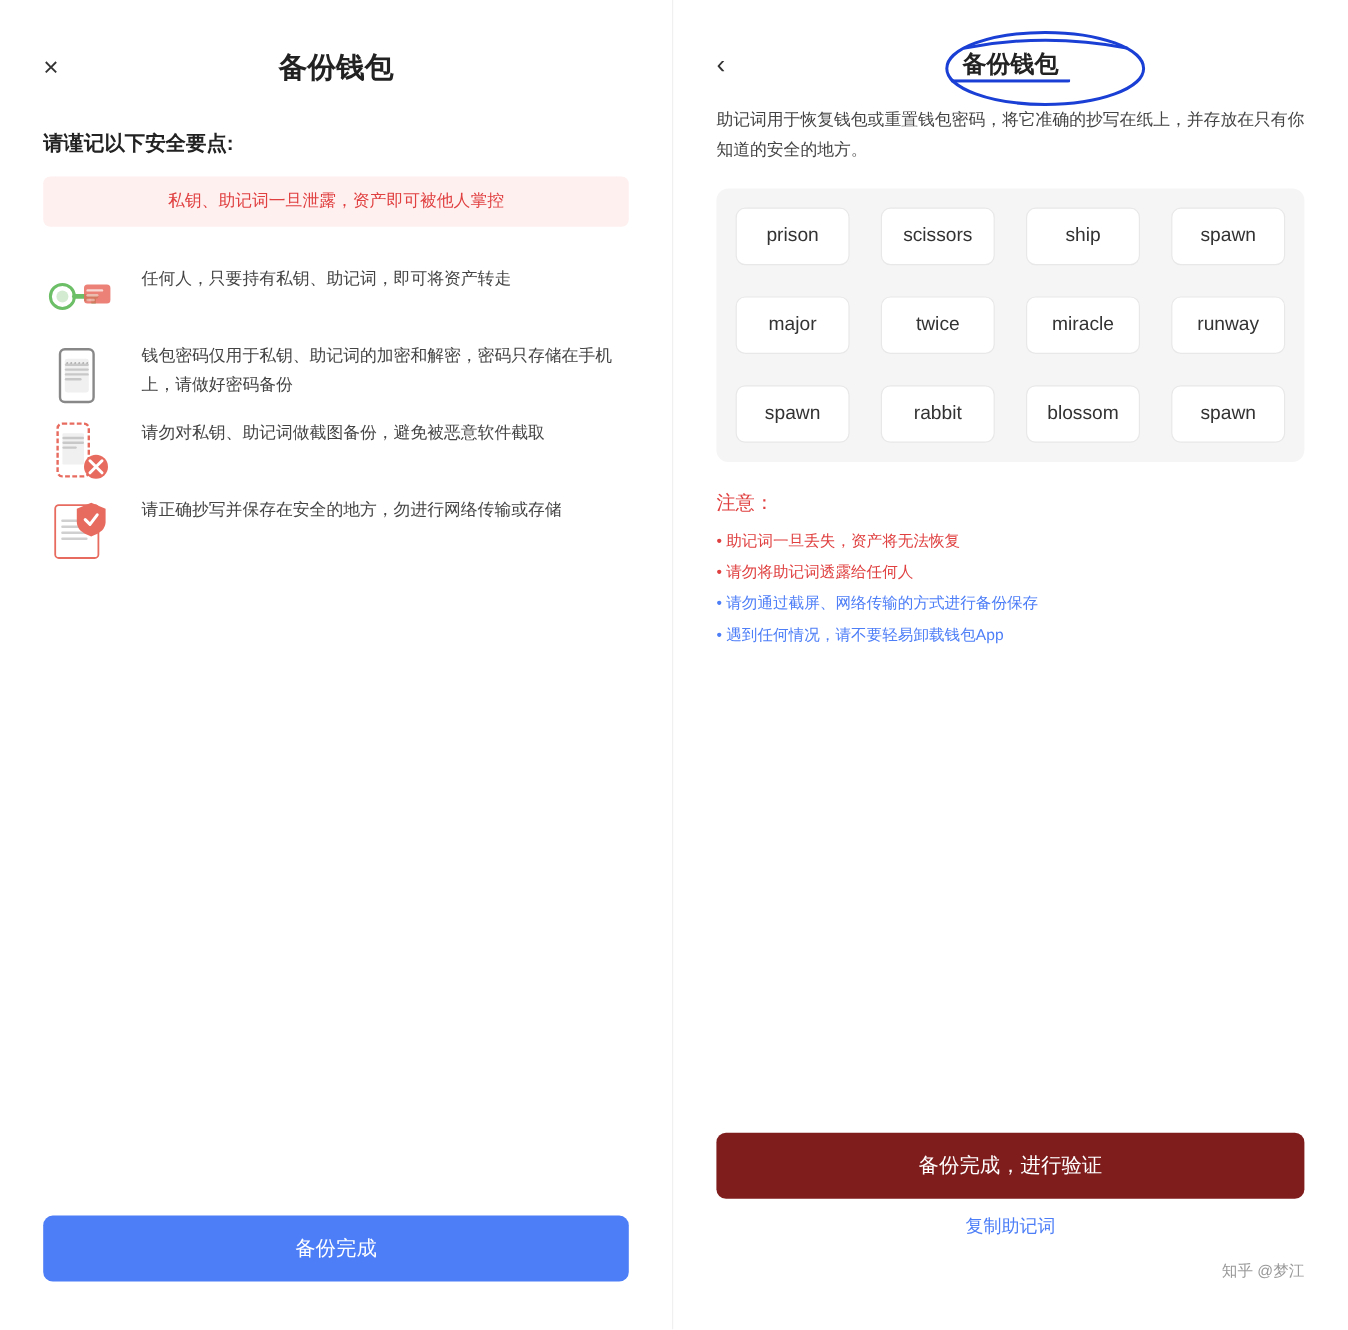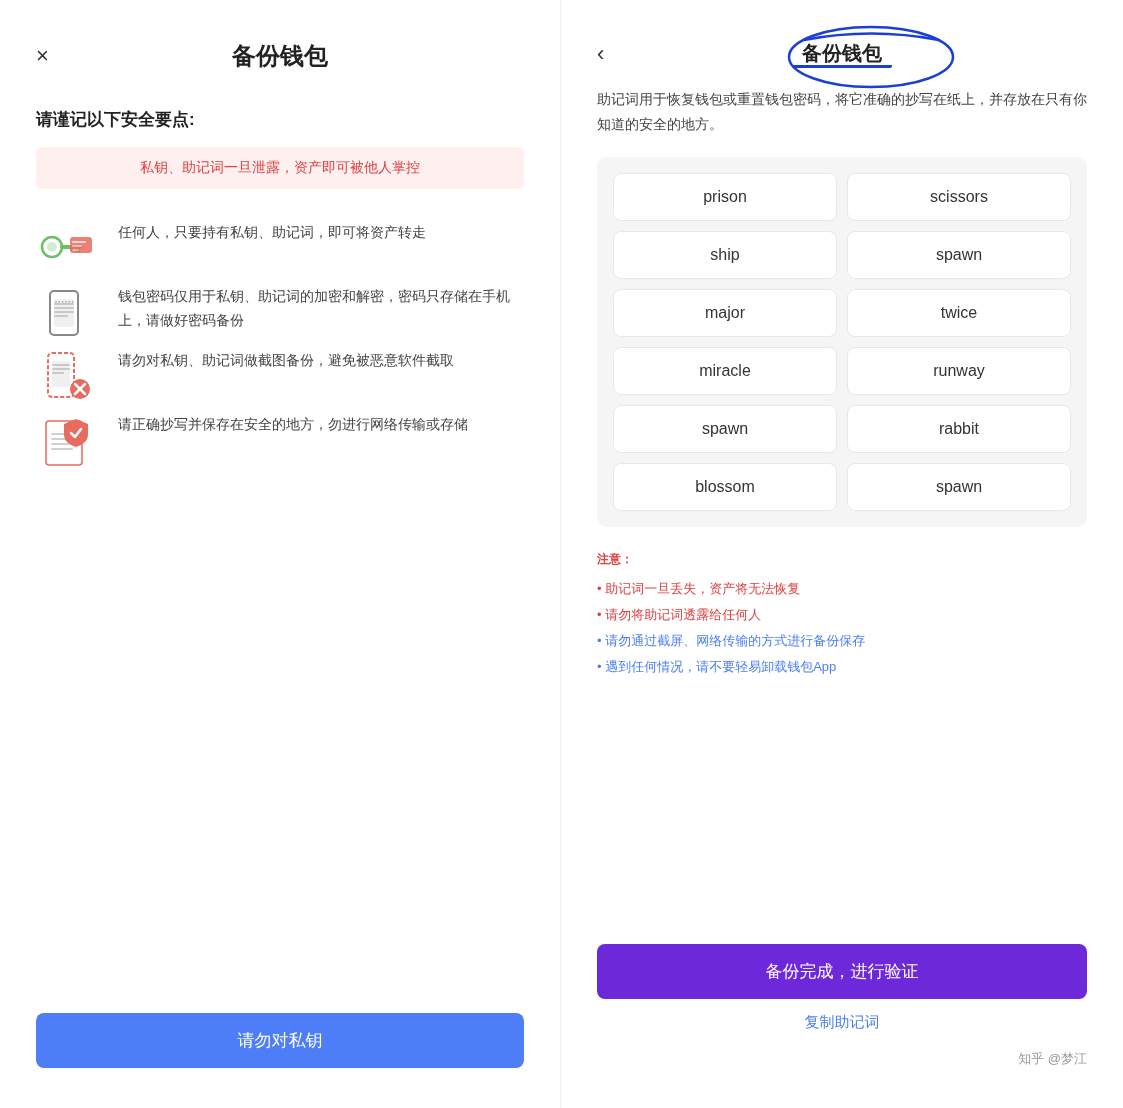--- a/index.html
+++ b/index.html
@@ -156,22 +156,22 @@
 
     .desc-text {
       font-size: 14px;
       color: #444;
       line-height: 1.8;
       margin-bottom: 20px;
     }
 
     .mnemonic-grid {
       display: grid;
-      grid-template-columns: repeat(2, 1fr);
-      gap: 10px;
+      grid-template-columns: repeat(4, 1fr);
+      gap: 26px;
       background: #f5f5f5;
       border-radius: 10px;
       padding: 16px;
       margin-bottom: 24px;
     }
 
     .mnemonic-cell {
       background: #fff;
       border: 1px solid #e8e8e8;
       border-radius: 8px;
@@ -180,44 +180,44 @@
       font-size: 16px;
       color: #333;
       font-weight: 400;
     }
 
     .notice-section {
       margin-bottom: 28px;
     }
 
     .notice-title {
-      font-size: 12px;
+      font-size: 16px;
       color: #e04040;
-      font-weight: 700;
+      font-weight: 400;
       margin-bottom: 8px;
     }
 
     .notice-item {
       font-size: 13px;
       color: #e04040;
       line-height: 2;
     }
 
     .notice-item.blue {
       color: #4d7ef7;
     }
 
     .right-bottom {
       margin-top: auto;
     }
 
     .verify-btn {
       width: 100%;
       padding: 16px;
-      background: #6d28d9;
+      background: #7f1d1d;
       color: #fff;
       font-size: 17px;
       border: none;
       border-radius: 8px;
       cursor: pointer;
       font-weight: 500;
       margin-bottom: 14px;
     }
 
     .copy-link {
@@ -315,21 +315,21 @@
           <path d="M38 8 L50 13 L50 24 Q50 32 38 36 Q26 32 26 24 L26 13 Z" fill="#e86b5f"></path>
           <path d="M33 22 L37 26 L43 18" stroke="white" stroke-width="2.5" stroke-linecap="round" stroke-linejoin="round" fill="none"></path>
         </svg>
       </div>
       <div class="feature-text">请正确抄写并保存在安全的地方，勿进行网络传输或存储</div>
     </div>
 
   </div>
 
   <div class="left-bottom">
-    <button class="confirm-btn">请勿对私钥</button>
+    <button class="confirm-btn">备份完成</button>
   </div>
 </div>
 
 <div class="right-panel">
   <div class="right-header">
     <button class="back-btn">‹</button>
     <div style="position:relative; display:inline-block;">
       <span class="right-title">备份钱包</span>
       
       <svg style="position:absolute;top:-18px;left:-18px;pointer-events:none;" width="175" height="70" viewBox="0 0 175 70">

